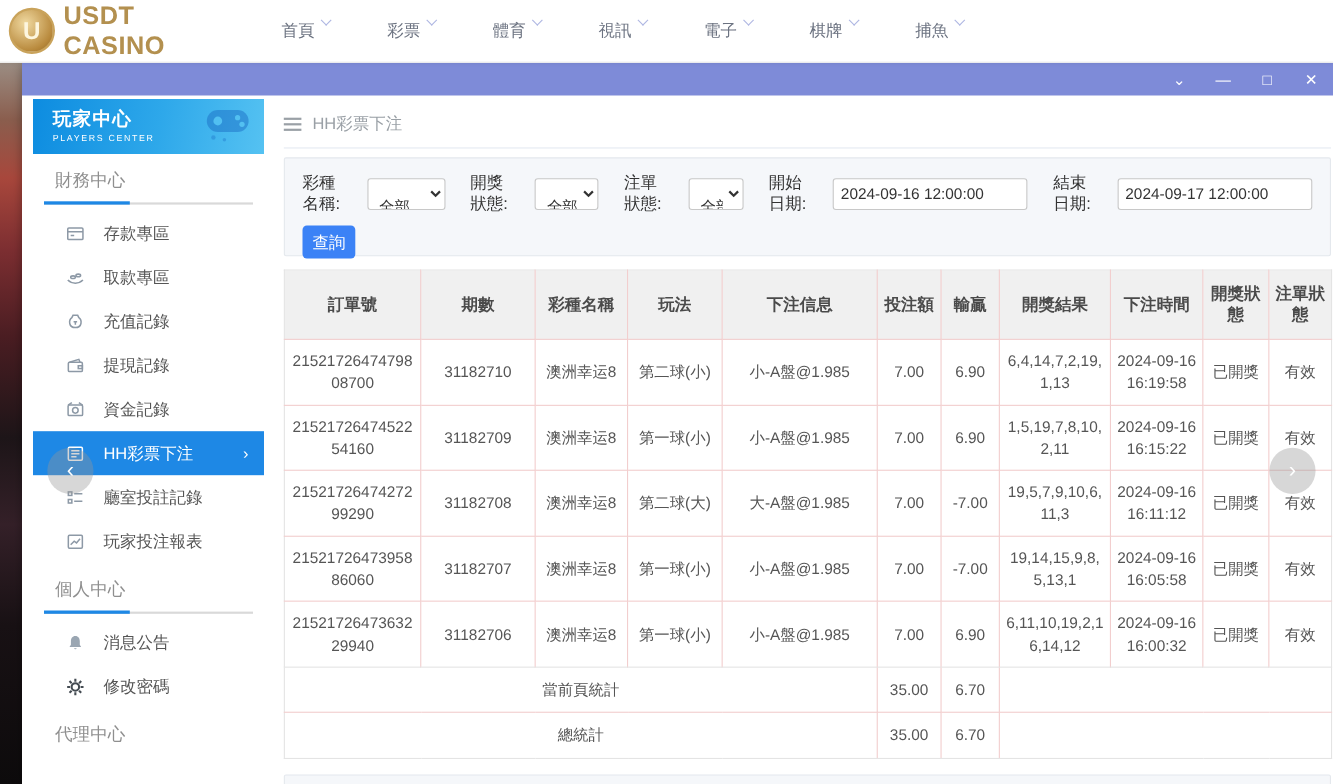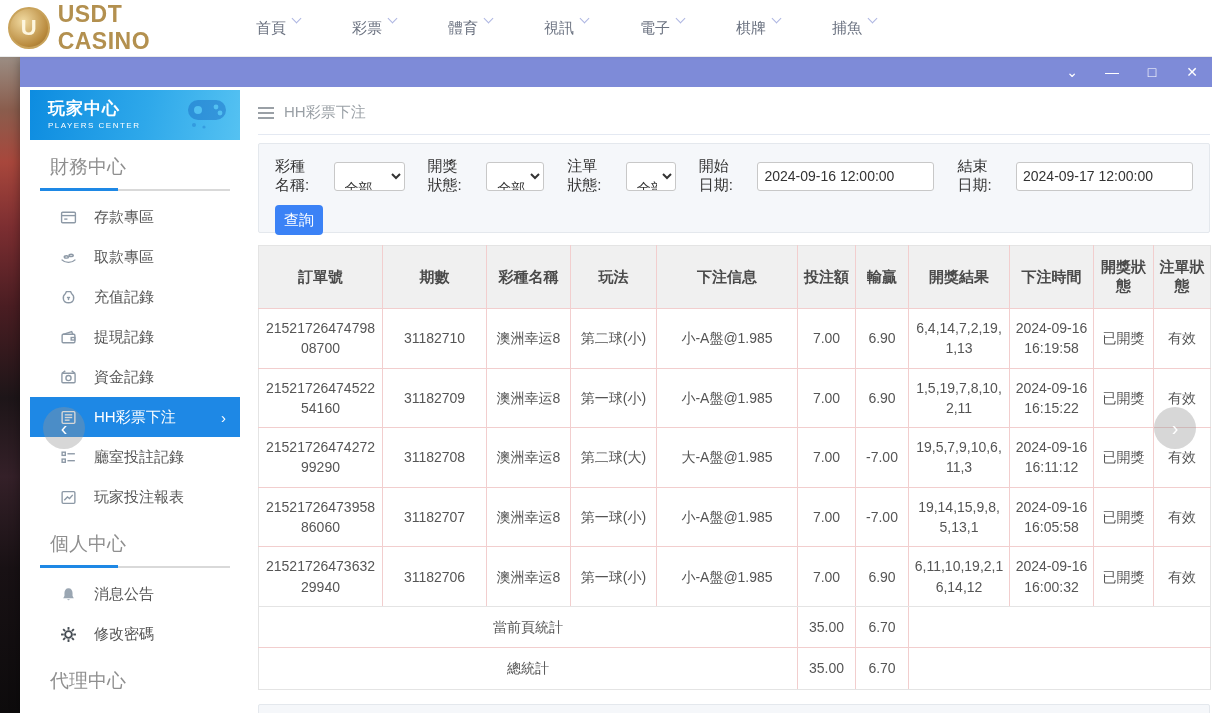--- a/index.html
+++ b/index.html
@@ -38,21 +38,21 @@
   .modal-body { position:relative; display:flex; height:626px; background:#fff; }
 
   
   .sidebar { width:210px; margin-left:10px; flex:none; }
   .side-header { margin-top:3px; height:50px;
     background:linear-gradient(100deg,#0d8ce0 0%,#2ea8ea 55%,#55c2f2 100%);
     color:#fff; padding:7px 0 0 18px; position:relative; overflow:hidden; }
   .side-header .t1 { font-size:17px; font-weight:bold; letter-spacing:1px; }
   .side-header .t2 { font-size:8px; letter-spacing:1.5px; margin-top:1px; }
   .gamepad { position:absolute; right:10px; top:6px; opacity:.8; }
-  .sec-title { color:#8f8f8f; font-size:19px; padding-left:20px; margin-top:14px; }
+  .sec-title { color:#8f8f8f; font-size:16px; padding-left:20px; margin-top:14px; }
   .sec-divider { margin:9px 10px 6px 10px; height:2px; background:#d9d9d9; position:relative; }
   .sec-divider::before { content:""; position:absolute; left:0; top:-1px; width:78px; height:3px;
     background:#1e88e5; }
   .side-item { height:40px; display:flex; align-items:center; padding-left:30px; gap:17px;
     color:#555; font-size:15px; cursor:pointer; position:relative; }
   .side-item svg { flex:none; }
   .side-item.active { background:#1e88e5; color:#fff; }
   .side-item.active .arrow-r { position:absolute; right:14px; color:#fff; font-size:15px; }
 
   

